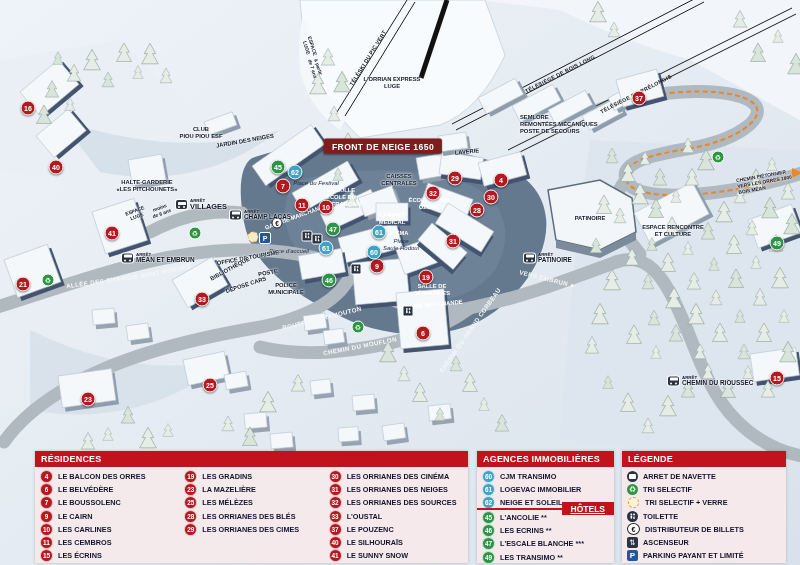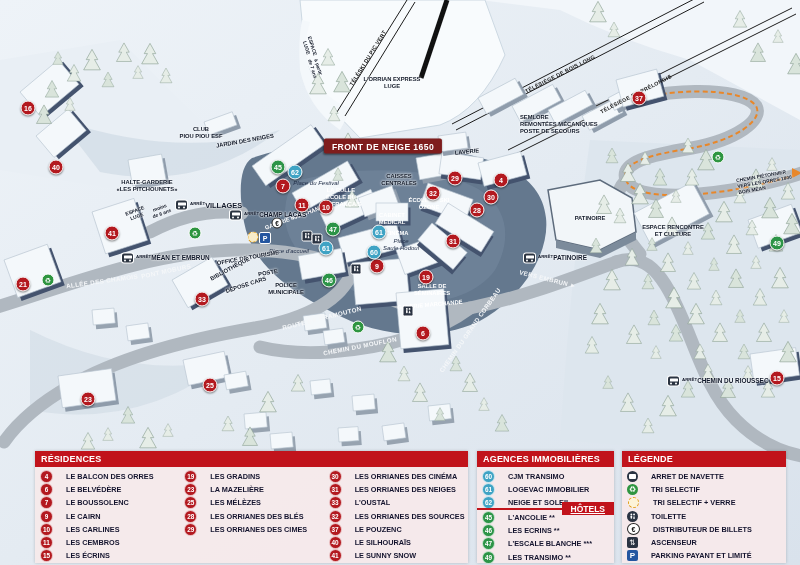--- a/index.html
+++ b/index.html
@@ -25,42 +25,42 @@
   #banner{position:absolute;transform:translate(-50%,-50%);background:#7f1d1d;color:#fff;
           font-weight:700;font-size:8.6px;letter-spacing:.4px;padding:2.5px 8px;border-radius:2px;
           box-shadow:0 1px 2px rgba(0,0,0,.4);z-index:40;white-space:nowrap;}
   
   .stop{position:absolute;display:flex;align-items:center;gap:3px;transform:translateY(-50%);z-index:26;}
   .busic{width:11px;height:9px;background:#2a3340;border-radius:2px;position:relative;flex:0 0 11px;
          box-shadow:0 0 0 1px #fff;}
   .busic::before{content:"";position:absolute;left:1.5px;top:1.5px;width:8px;height:3px;background:#fff;border-radius:.5px;}
   .busic::after{content:"";position:absolute;left:2px;bottom:1px;width:2px;height:2px;background:#fff;border-radius:50%;
                 box-shadow:5px 0 0 #fff;}
-  .stoptxt{display:flex;flex-direction:row;line-height:1;justify-content:center;}
+  .stoptxt{display:flex;flex-direction:column;line-height:1;justify-content:center;}
   .stoptxt .sm2{font-size:4.4px;font-weight:700;color:#10182a;text-shadow:0 0 2px #fff;}
   .stoptxt .nm{font-size:6.4px;font-weight:700;color:#10182a;text-shadow:0 0 2px #fff,0 0 2px #fff;white-space:nowrap;}
   .stop.big .nm{font-size:7.4px;}
   
   .mic{position:absolute;transform:translate(-50%,-50%);z-index:22;display:flex;align-items:center;justify-content:center;}
   .mic.recycle{width:11px;height:11px;border-radius:50%;background:#2e9540;border:1px solid #fff;color:#fff;font-size:7px;}
   .mic.wc{width:9px;height:9px;border-radius:2px;background:#2a3342;border:1px solid #fff;}
   .mic.euro{width:9px;height:9px;border-radius:50%;background:#fff;border:1px solid #222;color:#111;font-size:6.5px;font-weight:700;}
   .mic.parking{width:10px;height:10px;border-radius:2px;background:#2456a0;border:1px solid #fff;color:#fff;font-size:7px;font-weight:700;}
   .mic.glass{width:9px;height:9px;border-radius:50%;background:#f7ecc9;border:1.4px dashed #e3a01f;}
   
   .panel{position:absolute;top:451px;height:112px;background:rgba(246,233,234,.96);
          box-shadow:0 0 3px rgba(0,0,0,.2);z-index:50;}
   #panel-res{left:35px;width:433px;}
   #panel-ag{left:477px;width:137px;}
   #panel-leg{left:622px;width:164px;}
   .phead{background:#c1131b;color:#fff;font-weight:700;font-size:9px;letter-spacing:.2px;
          padding:2px 6px;height:12px;line-height:12px;}
   .pcols{display:flex;padding-top:3px;}
   .rescol{width:33.33%;}
-  .lrow{display:flex;align-items:center;gap:13px;height:13.2px;padding:0 5px;}
+  .lrow{display:flex;align-items:center;gap:5px;height:13.2px;padding:0 5px;}
   .lnum{width:11px;height:11px;border-radius:50%;color:#fff;font-size:6.4px;font-weight:700;
         display:flex;align-items:center;justify-content:center;flex:0 0 11px;border:.5px solid rgba(255,255,255,.7);}
   .lnum.red{background:#b3191f}.lnum.green{background:#2c9447}.lnum.blue{background:#3fa3c4}
   .ltxt{font-size:7.3px;font-weight:700;color:#14142e;white-space:nowrap;}
   .agdiv{position:absolute;left:0;top:57px;width:100%;height:2px;background:#c1131b;}
   .hotbox{position:absolute;right:0;top:51px;background:#c1131b;color:#fff;font-weight:700;
           font-size:8.5px;padding:1.5px 9px;z-index:2;text-decoration:underline;}
   #ag-hotels{position:absolute;left:0;top:60px;width:100%;}
   
   .lic{width:11px;height:11px;flex:0 0 11px;display:flex;align-items:center;justify-content:center;
@@ -647,26 +647,26 @@
         <div class="rescol">
           <div class="lrow">
             <div class="lnum red">30</div>
             <div class="ltxt">LES ORRIANES DES CINÉMA</div>
           </div>
           <div class="lrow">
             <div class="lnum red">31</div>
             <div class="ltxt">LES ORRIANES DES NEIGES</div>
           </div>
           <div class="lrow">
+            <div class="lnum red">32</div>
+            <div class="ltxt">LES ORRIANES DES SOURCES</div>
+          </div>
+          <div class="lrow">
             <div class="lnum red">33</div>
             <div class="ltxt">L'OUSTAL</div>
-          </div>
-          <div class="lrow">
-            <div class="lnum red">32</div>
-            <div class="ltxt">LES ORRIANES DES SOURCES</div>
           </div>
           <div class="lrow">
             <div class="lnum red">37</div>
             <div class="ltxt">LE POUZENC</div>
           </div>
           <div class="lrow">
             <div class="lnum red">40</div>
             <div class="ltxt">LE SILHOURAÏS</div>
           </div>
           <div class="lrow">

